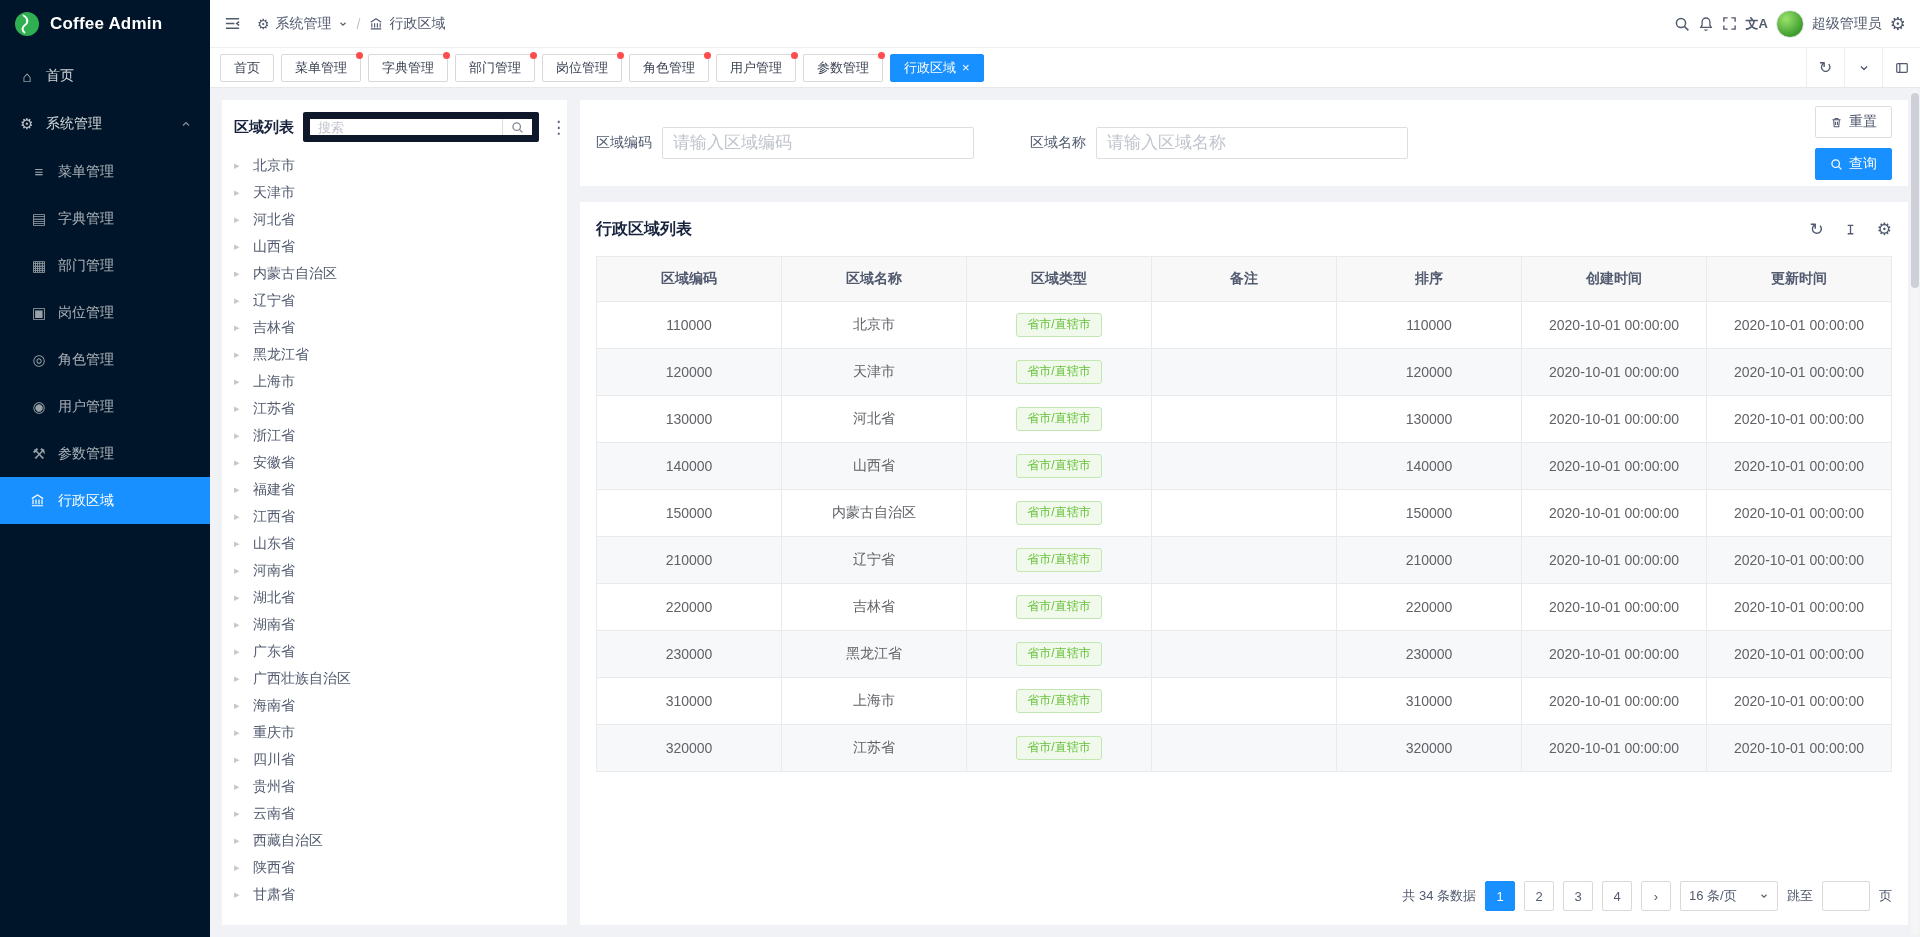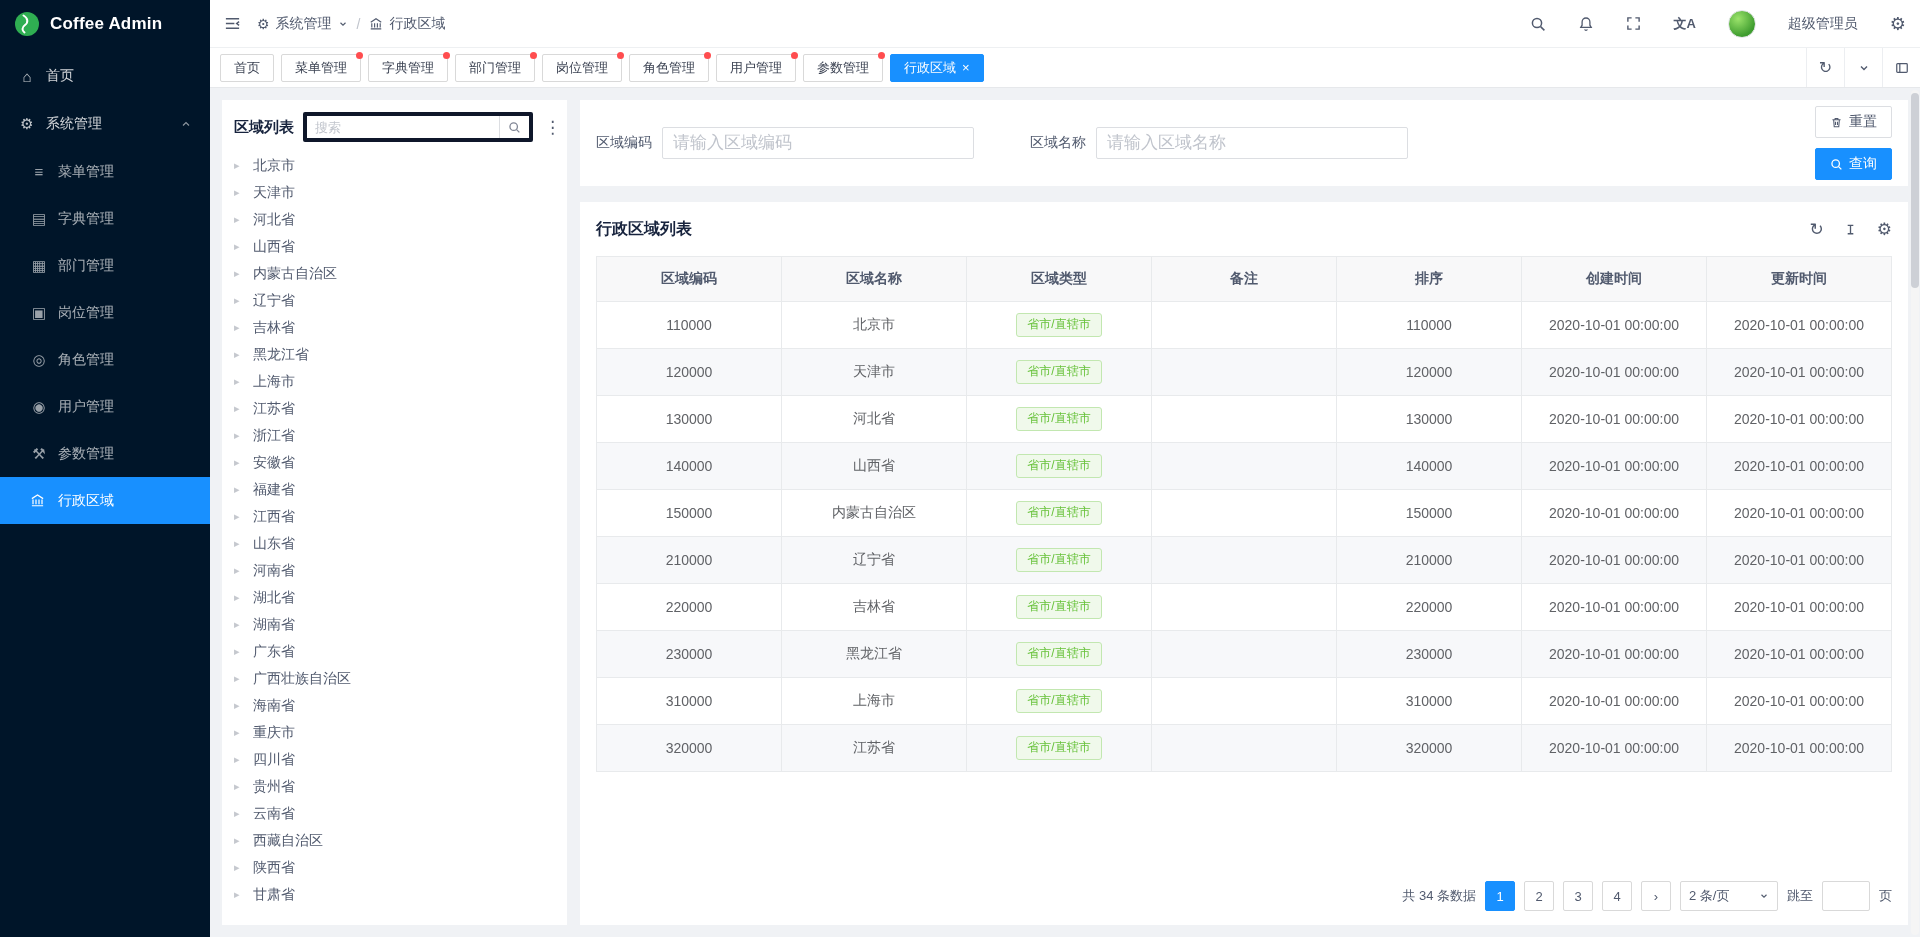--- a/index.html
+++ b/index.html
@@ -27,21 +27,21 @@
   
   .main { flex:1; display:flex; flex-direction:column; min-width:0; }
 
   .topbar { height:48px; background:#fff; display:flex; align-items:center; justify-content:space-between;
     padding:0 14px; border-bottom:1px solid #eef0f2; flex-shrink:0; }
   .topbar-left { display:flex; align-items:center; gap:16px; color:#515a6e; }
   .icon-btn { display:flex; align-items:center; justify-content:center; color:#515a6e; font-size:16px; }
   .breadcrumb { display:flex; align-items:center; gap:9px; font-size:14px; color:#515a6e; }
   .crumb { display:flex; align-items:center; gap:6px; }
   .crumb-sep { color:#c0c4cc; }
-  .topbar-right { display:flex; align-items:center; gap:32px; color:#515a6e; font-size:14px; }
+  .topbar-right { display:flex; align-items:center; gap:8px; color:#515a6e; font-size:14px; }
   .avatar { width:28px; height:28px; border-radius:50%;
     background:radial-gradient(circle at 35% 30%, #9be36b, #3f9d2f 70%); border:1px solid #e3e5e8; }
   .username { white-space:nowrap; }
 
   
   .tabbar { height:40px; background:#fff; border-bottom:1px solid #e6e8eb; display:flex; align-items:stretch; flex-shrink:0; }
   .tabs { flex:1; display:flex; align-items:center; gap:7px; padding:0 10px; overflow:hidden; }
   .tab { position:relative; height:28px; padding:0 13px; border:1px solid #d9d9d9; border-radius:2px;
     font-size:13px; color:#3c4353; background:#fff; display:flex; align-items:center; gap:6px; white-space:nowrap; }
   .tab.active { background:#1890ff; border-color:#1890ff; color:#fff; }
@@ -54,21 +54,21 @@
   .tc { width:38px; display:flex; align-items:center; justify-content:center; border-left:1px solid #eceef1;
     color:#515a6e; font-size:16px; }
 
   
   .content { flex:1; display:flex; gap:13px; padding:12px; min-height:0; }
 
   .tree-panel { width:345px; flex-shrink:0; background:#fff; border-radius:2px; padding:12px;
     display:flex; flex-direction:column; overflow:hidden; }
   .tree-head { display:flex; align-items:center; gap:9px; margin-bottom:10px; flex-shrink:0; }
   .tree-title { font-size:15px; font-weight:bold; color:#17233d; white-space:nowrap; }
-  .tree-search { flex:1; display:flex; align-items:stretch; border:4px solid #0f172a; border-radius:2px; height:30px; background:#fff; }
+  .tree-search { flex:1; display:flex; align-items:stretch; border:7px solid #0f172a; border-radius:2px; height:30px; background:#fff; }
   .tree-search input { flex:1; min-width:0; border:none; outline:none; padding:0 8px; font-size:13px; color:#515a6e; }
   .tree-search input::placeholder { color:#c0c4cc; }
   .tree-search-btn { width:30px; display:flex; align-items:center; justify-content:center;
     border-left:1px solid #dcdee2; color:#808695; }
   .more { color:#515a6e; font-size:17px; padding:0 2px; }
   .tree { flex:1; overflow:hidden; }
   .tree-node { height:27px; display:flex; align-items:center; gap:9px; font-size:14px; color:#515a6e; }
   .tree-node .arrow { color:#c5c8ce; font-size:11px; width:10px; }
 
   .right-col { flex:1; min-width:0; display:flex; flex-direction:column; gap:16px;justify-content:space-between; }
@@ -649,21 +649,21 @@
 
                 <span class="page" data-interactable="true">2</span>
 
                 <span class="page" data-interactable="true">3</span>
 
                 <span class="page" data-interactable="true">4</span>
 
             </div>
             <span class="page" data-interactable="true">›</span>
             <div class="page-size" data-interactable="true">
-              <span data-interactable="false">2 条/页</span>
+              <span data-interactable="false">16 条/页</span>
               <span data-interactable="false">
                 <svg width="10" height="10" viewBox="0 0 16 16" fill="none" stroke="currentColor" stroke-width="1.8">
                     <path d="M4 6l4 4 4-4"></path>
                   </svg>
               </span>
             </div>
             <span data-interactable="false">跳至</span>
             <input class="jump" data-interactable="true" style="">
             <span data-interactable="false">页</span>
           </div>

